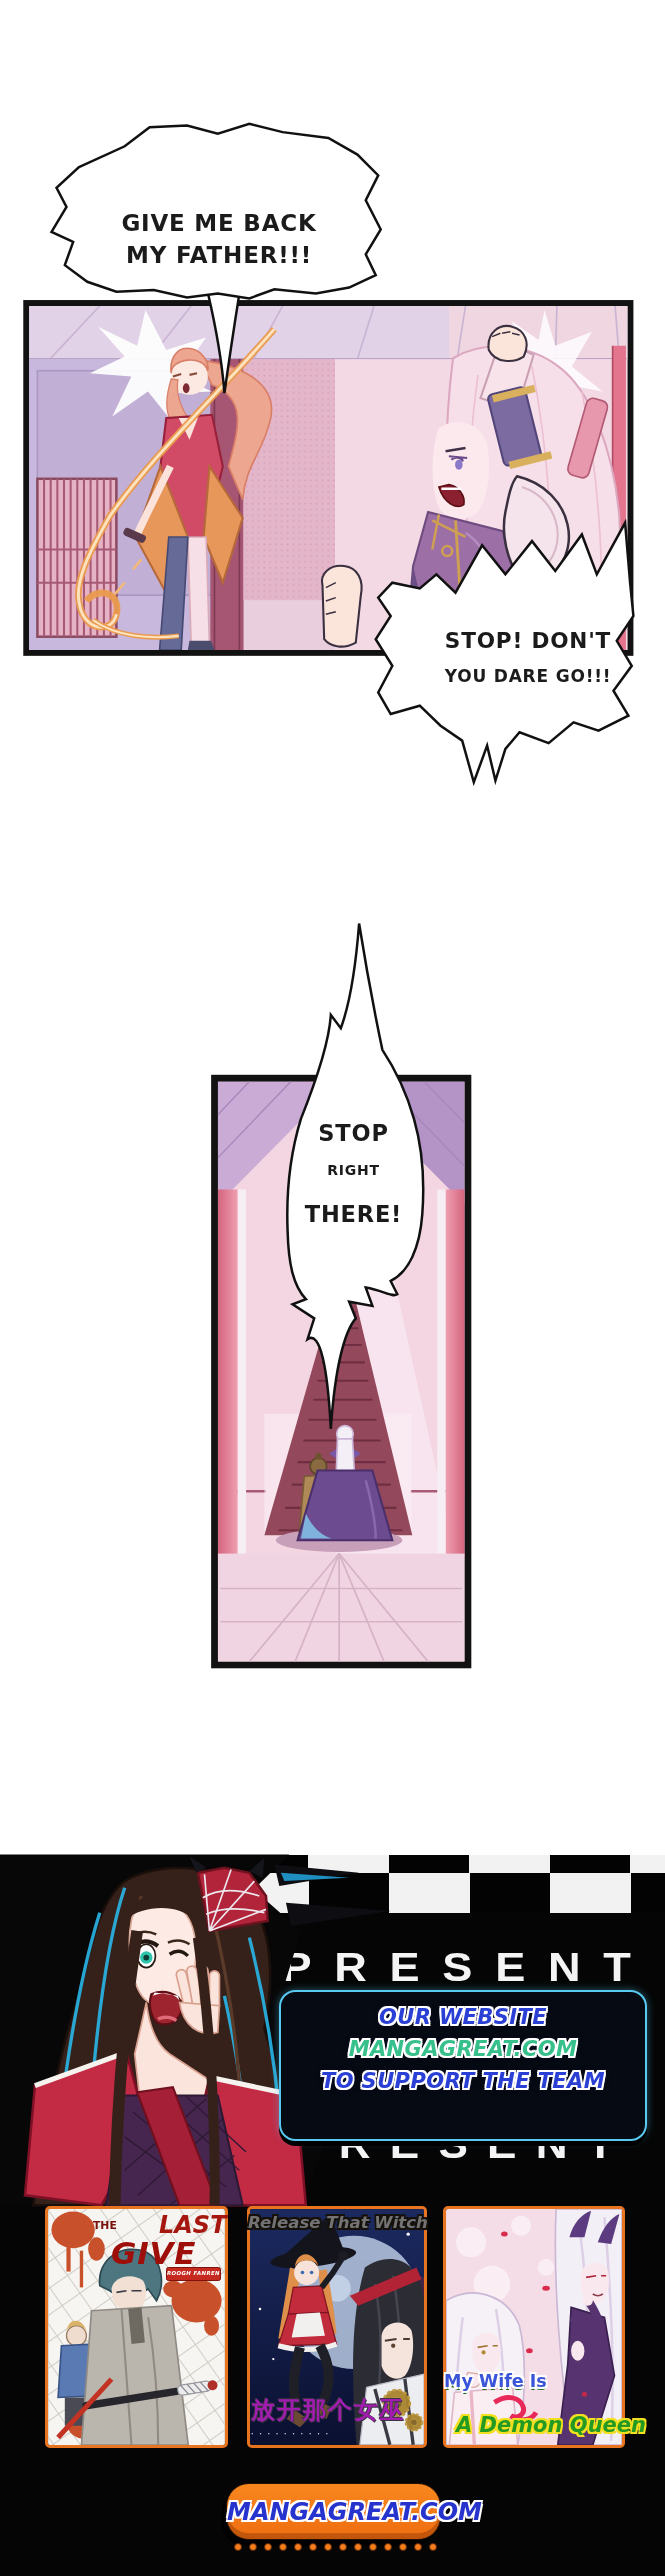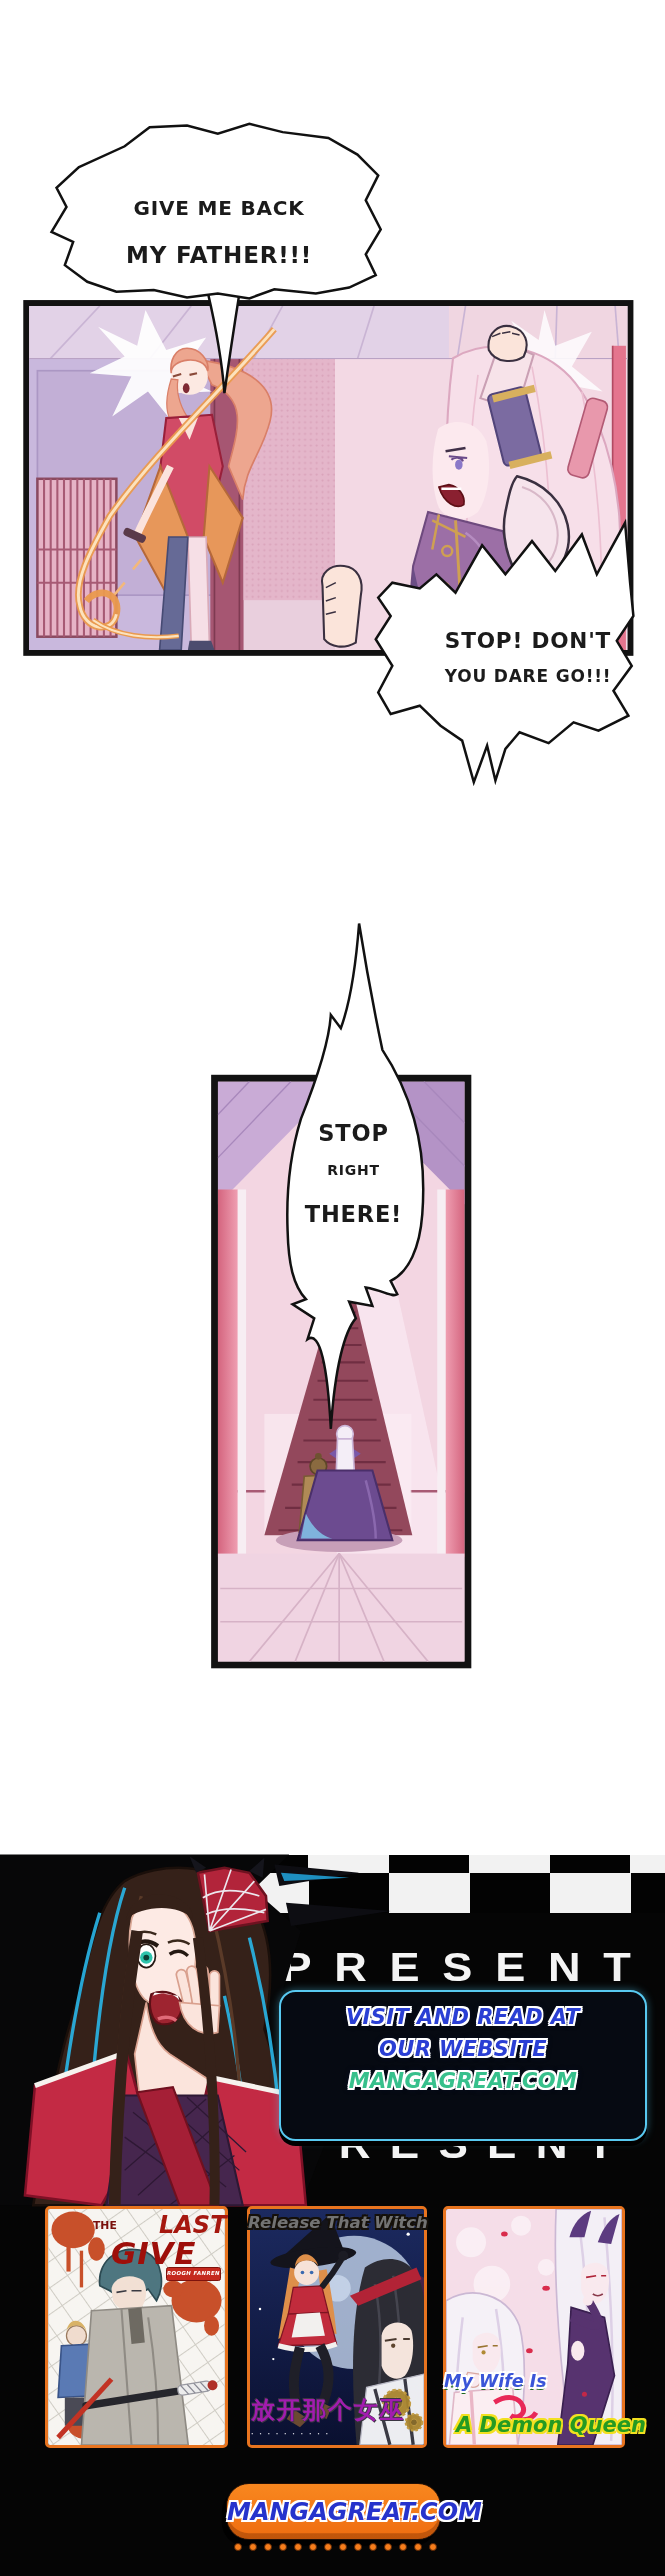--- a/index.html
+++ b/index.html
@@ -32,21 +32,21 @@
   .t-the{left:93px;top:2219px;font-size:10.8px;color:#7a100c;}
   .t-last{left:125px;top:2211px;font-size:24px;font-style:italic;color:#a6180f;margin-left:34px;}
   .t-human{left:111px;top:2235px;font-size:31px;font-style:italic;color:#9e0f0a;letter-spacing:0.8px;}
   .t-badge{left:166px;top:2267px;width:53px;height:11.6px;background:#c5291f;border:0.8px solid #7e120c;border-radius:2.5px;
         font-size:5.4px;font-style:italic;color:#fff;text-align:center;line-height:10.8px;letter-spacing:0.4px;}
   .t-rtw{left:248px;top:2213px;width:180px;font-size:16.6px;font-style:italic;text-align:center;color:#737373;
         text-shadow:-1.7px -1.7px 0 #15100a,1.7px -1.7px 0 #15100a,-1.7px 1.7px 0 #15100a,1.7px 1.7px 0 #15100a,0 1.7px 0 #15100a,0 -1.7px 0 #15100a;}
   .t-cn{left:251px;top:2394px;width:166px;font-size:24px;text-align:left;color:#a21caf;letter-spacing:1.7px;
         text-shadow:0.8px 0.8px 0 #3a3642,-0.8px -0.8px 0 #3a3642;}
   .t-cnsmall{left:251px;top:2430px;width:125px;font-size:6.7px;color:#cfd0da;letter-spacing:1.7px;}
-  .t-wife1{left:444px;top:2371px;font-size:17.5px;font-style:italic;color:#3a55d8;
+  .t-wife1{left:444px;top:2371px;font-size:17.5px;color:#3a55d8;
         text-shadow:-1.7px -1.7px 0 #fff,1.7px -1.7px 0 #fff,-1.7px 1.7px 0 #fff,1.7px 1.7px 0 #fff,0 2.5px 0 #1e6a1e;}
   .t-wife2{left:456px;top:2413px;width:171px;text-align:center;font-size:21px;font-style:italic;color:#259a22;
         text-shadow:-1.7px -1.7px 0 #f2e020,1.7px -1.7px 0 #f2e020,-1.7px 1.7px 0 #f2e020,1.7px 1.7px 0 #f2e020,0 -1.7px 0 #f2e020,0 1.7px 0 #f2e020;}
   .site-btn{position:absolute;left:226px;top:2483px;width:215px;height:57px;z-index:5;
         background:linear-gradient(#f8871f,#ef6d10);border:1.7px solid #241005;border-radius:23px;box-sizing:border-box;
         box-shadow:-4.2px 5.8px 0 #000, inset 0 -5.8px 0 rgba(110,40,0,.35);text-align:center;}
   .site-btn span{display:inline-block;margin-top:14px;font-family:"DejaVu Sans",sans-serif;font-weight:bold;font-style:italic;
         font-size:24px;color:#2633cc;letter-spacing:0px;
         text-shadow:-1.7px -1.7px 0 #fff,1.7px -1.7px 0 #fff,-1.7px 1.7px 0 #fff,1.7px 1.7px 0 #fff,0 -1.7px 0 #fff,0 1.7px 0 #fff;}
   .dots{position:absolute;left:234px;top:2543px;width:208px;height:10px;z-index:5;display:flex;gap:6.7px;}
@@ -357,34 +357,34 @@
       <g stroke="#2e1834" stroke-width="1.6">
         <path d="M160 2540 L272 2630 M150 2570 L262 2650 M190 2522 L288 2610 M225 2522 L296 2588"></path>
         <path d="M248 2524 L150 2610 M268 2548 L166 2640 M282 2592 L204 2652"></path>
       </g>
       <polygon points="165,2516 208,2510 262,2652 216,2652" fill="#a51f36" stroke="#70101f" stroke-width="2.5"></polygon>
       <path d="M165 2322 C150 2420 140 2540 138 2652" stroke="#352119" stroke-width="14" fill="none"></path>
       <path d="M238 2330 C252 2430 260 2550 258 2652" stroke="#352119" stroke-width="12" fill="none"></path>
     </g>
   </svg>
 
-  <div class="comic-text" style="left:104px;top:198px;width:230px;font-size:20px;">GIVE ME BACK</div>
+  <div class="comic-text" style="left:104px;top:212px;width:230px;font-size:23px;">GIVE ME BACK</div>
   <div class="comic-text" style="left:104px;top:244px;width:230px;font-size:23px;">MY FATHER!!!</div>
 
   <div class="comic-text" style="left:399px;top:630px;width:258px;font-size:21.6px;">STOP! DON'T</div>
   <div class="comic-text" style="left:399px;top:668px;width:258px;font-size:17px;">YOU DARE GO!!!</div>
 
   <div class="comic-text" style="left:283px;top:1122px;width:141px;font-size:22.5px;">STOP</div>
   <div class="comic-text" style="left:283px;top:1163px;width:141px;font-size:14px;">RIGHT</div>
   <div class="comic-text" style="left:283px;top:1203px;width:141px;font-size:22.5px;">THERE!</div>
 
   <div class="promo-box">
-    <div class="promo-line blue">VISIT AND READ AT</div>
     <div class="promo-line blue">OUR WEBSITE</div>
     <div class="promo-line green">MANGAGREAT.COM</div>
+    <div class="promo-line blue">TO SUPPORT THE TEAM</div>
   </div>
 
   <div class="cover c1">
     <svg viewBox="0 0 212 283">
       <defs>
         <pattern id="fence" width="26" height="26" patternUnits="userSpaceOnUse" patternTransform="rotate(55)">
           <path d="M0 0 V26 M0 0 H26" stroke="#cfccc4" stroke-width="2.5" fill="none"></path>
         </pattern>
       </defs>
       <rect width="212" height="283" fill="#f7f5f1"></rect>

